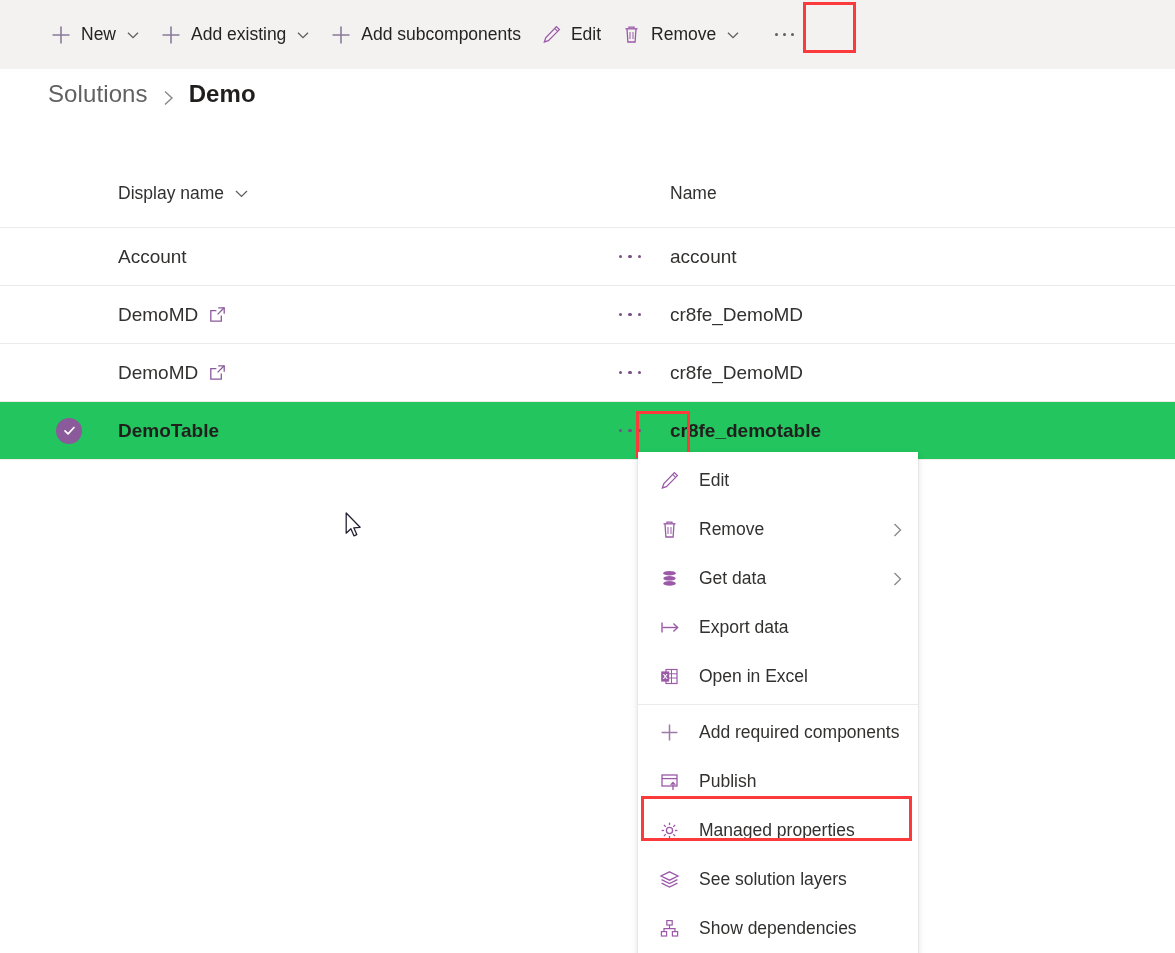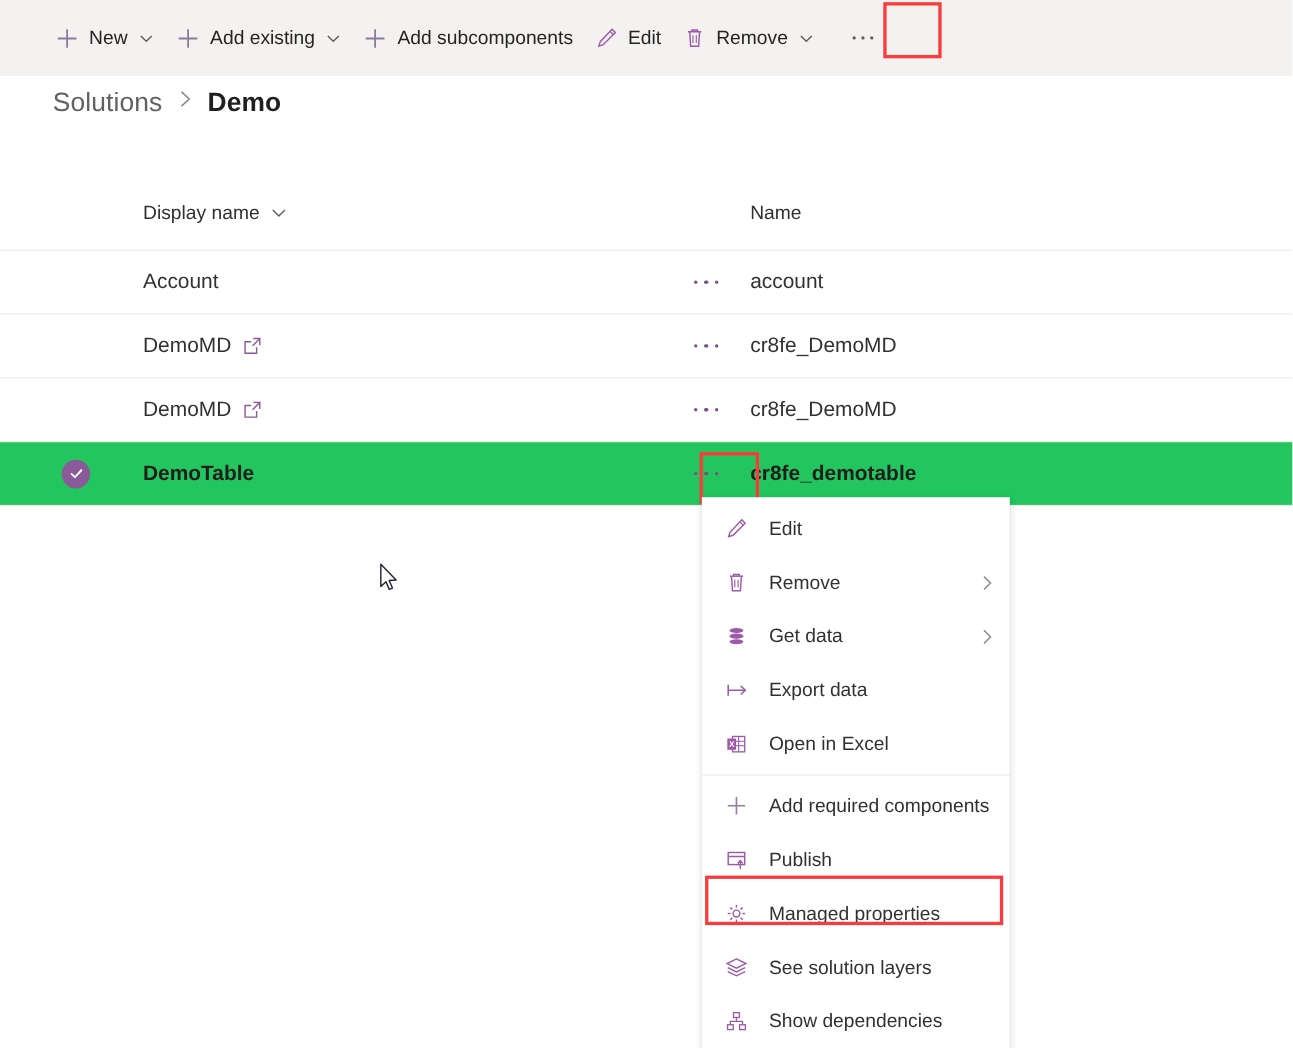--- a/index.html
+++ b/index.html
@@ -34,34 +34,34 @@
   }
   .dots-h { display:flex; gap:5px; align-items:center; }
   .dots-h i { width:3px; height:3px; border-radius:50%; background:#605e5c; display:block; }
 
   
   .redbox { position:absolute; border:3px solid #fb3b3b; pointer-events:none; }
 
   
   .breadcrumb {
     position:absolute; left:48px; top:80px;
-    display:flex; align-items:flex-start; gap:14px;
+    display:flex; align-items:flex-end; gap:14px;
   }
   .bc-link { font-size:24px; color:#616161; letter-spacing:0.1px; }
   .bc-sep { color:#8a8886; display:flex; align-items:center; }
   .bc-cur { font-size:24px; color:#201f1e; font-weight:bold; letter-spacing:0.1px; }
 
   
   .grid { position:absolute; left:0; top:160px; width:1175px; }
   .grid-head {
     display:flex; align-items:center; height:68px;
     border-bottom:1px solid #edebe9;
   }
   .grid-head .cell { font-size:17.5px; color:#323130; display:flex; align-items:center; }
-  .col-display { width:590px; padding-left:118px;margin-left:12px; }
+  .col-display { width:590px; padding-left:118px; }
   .col-actions { width:80px; display:flex; justify-content:center; }
   .col-name { flex:1; padding-left:0px; }
   .hd-chev { margin-left:10px; display:flex; align-items:center; }
 
   .grid-row {
     display:flex; align-items:center; height:58px;
     border-bottom:1px solid #edebe9;
     position:relative;
   }
   .grid-row.selected { background:#22c55e; border-bottom:1px solid #efeeed; }

